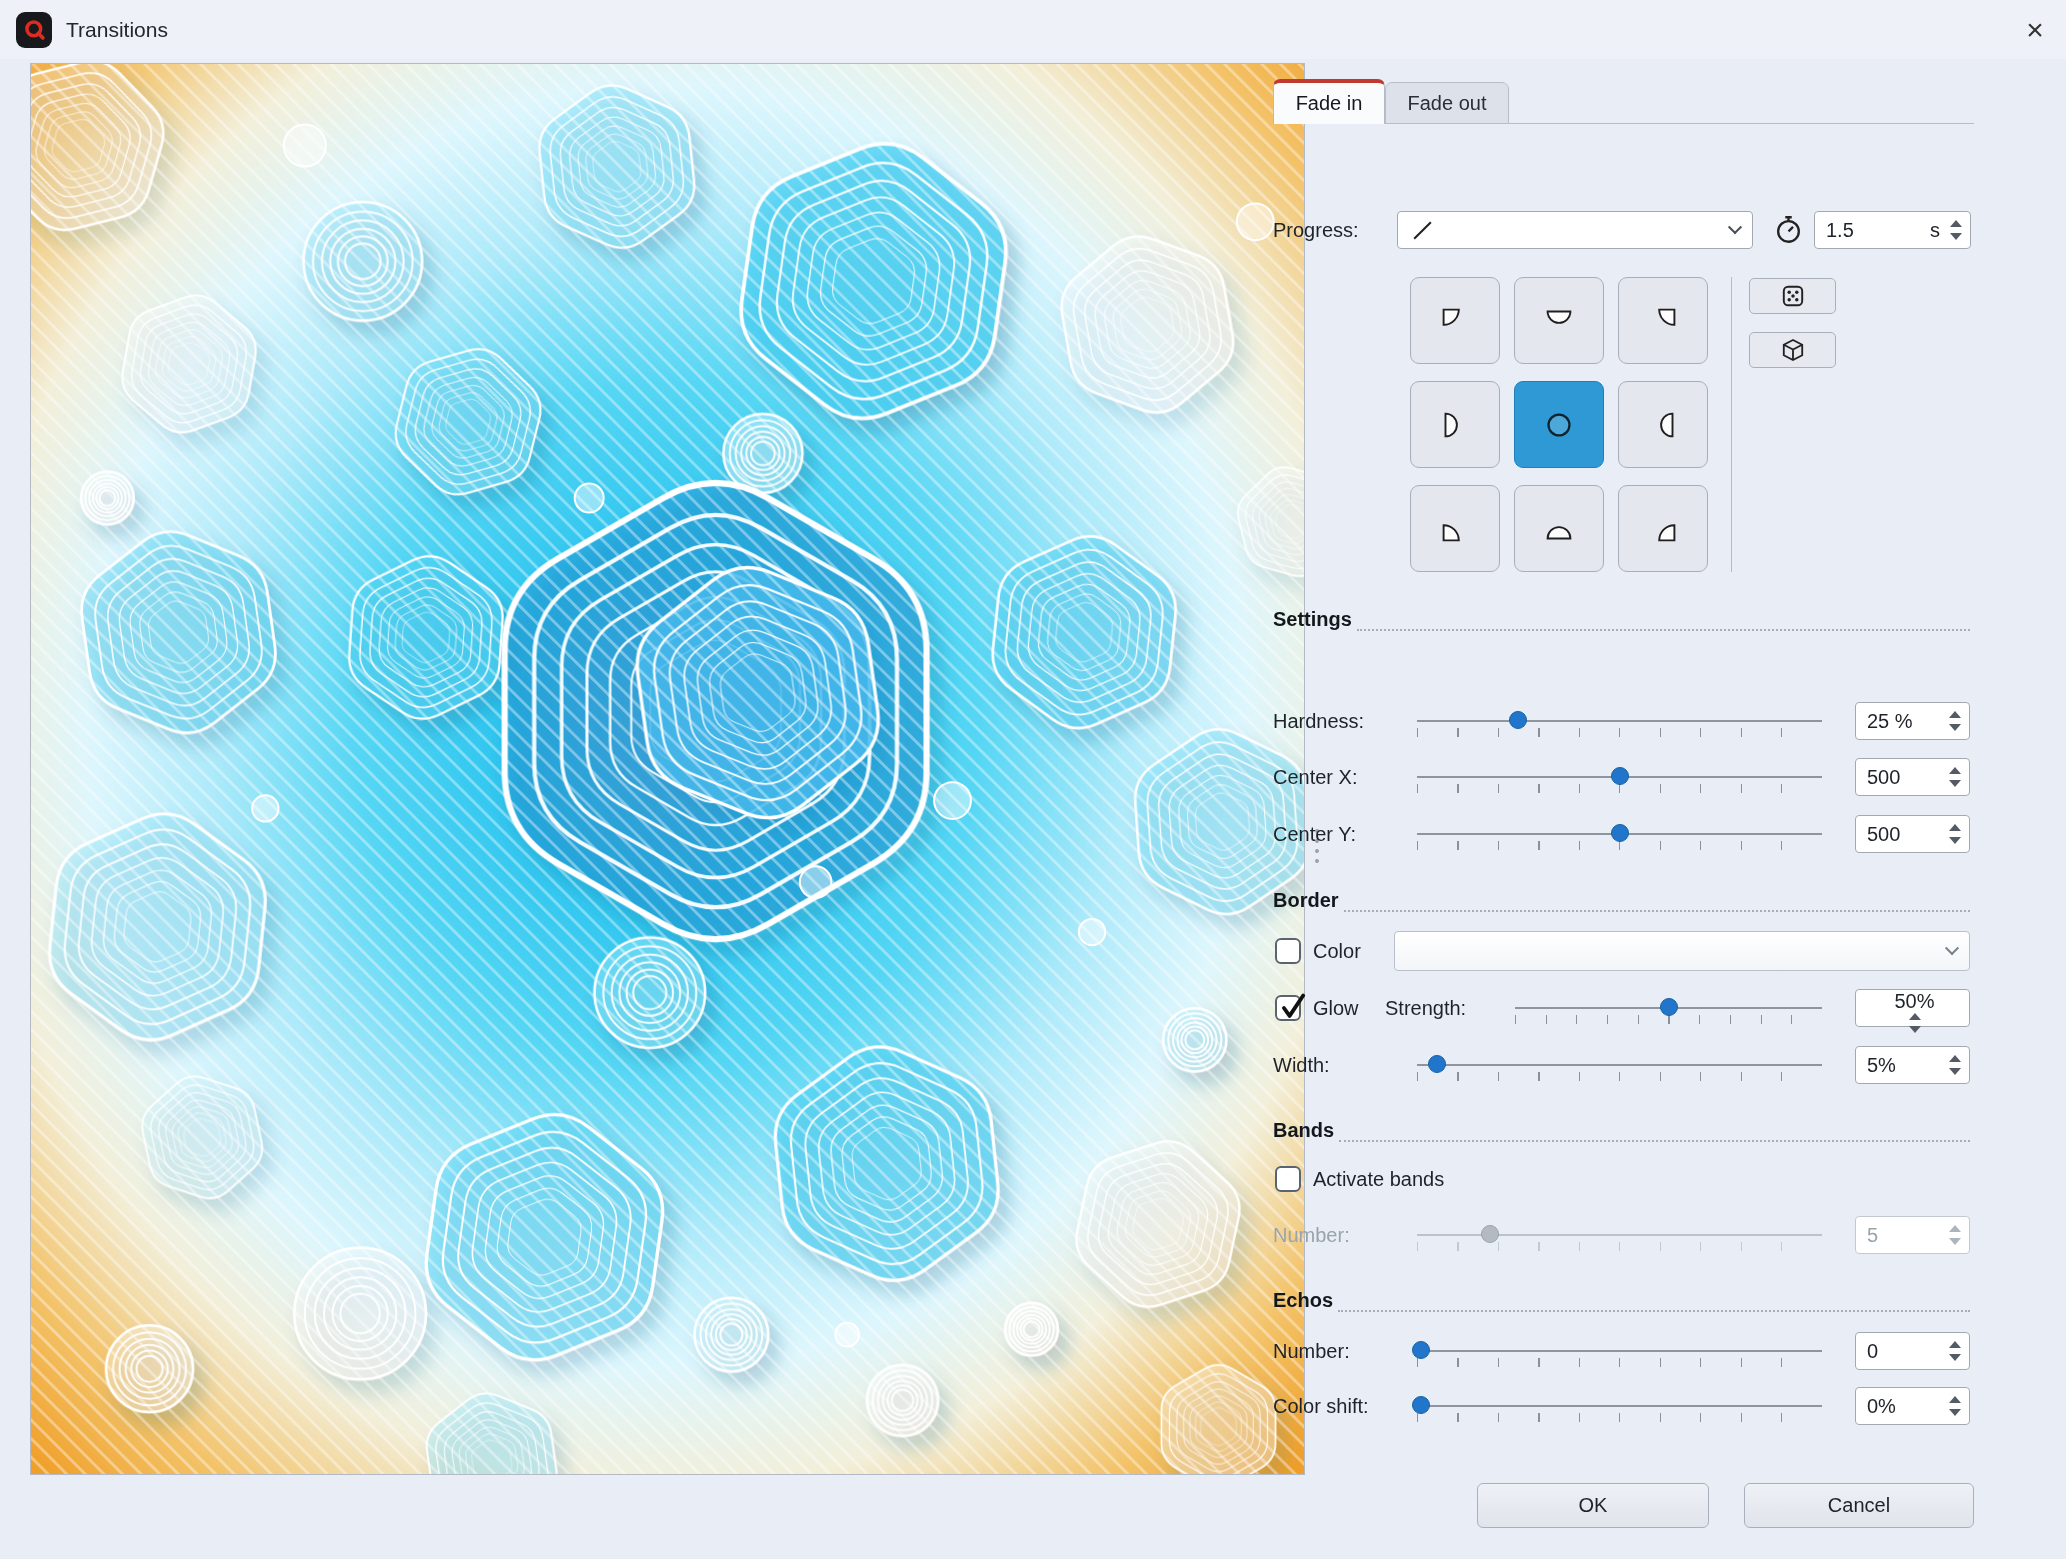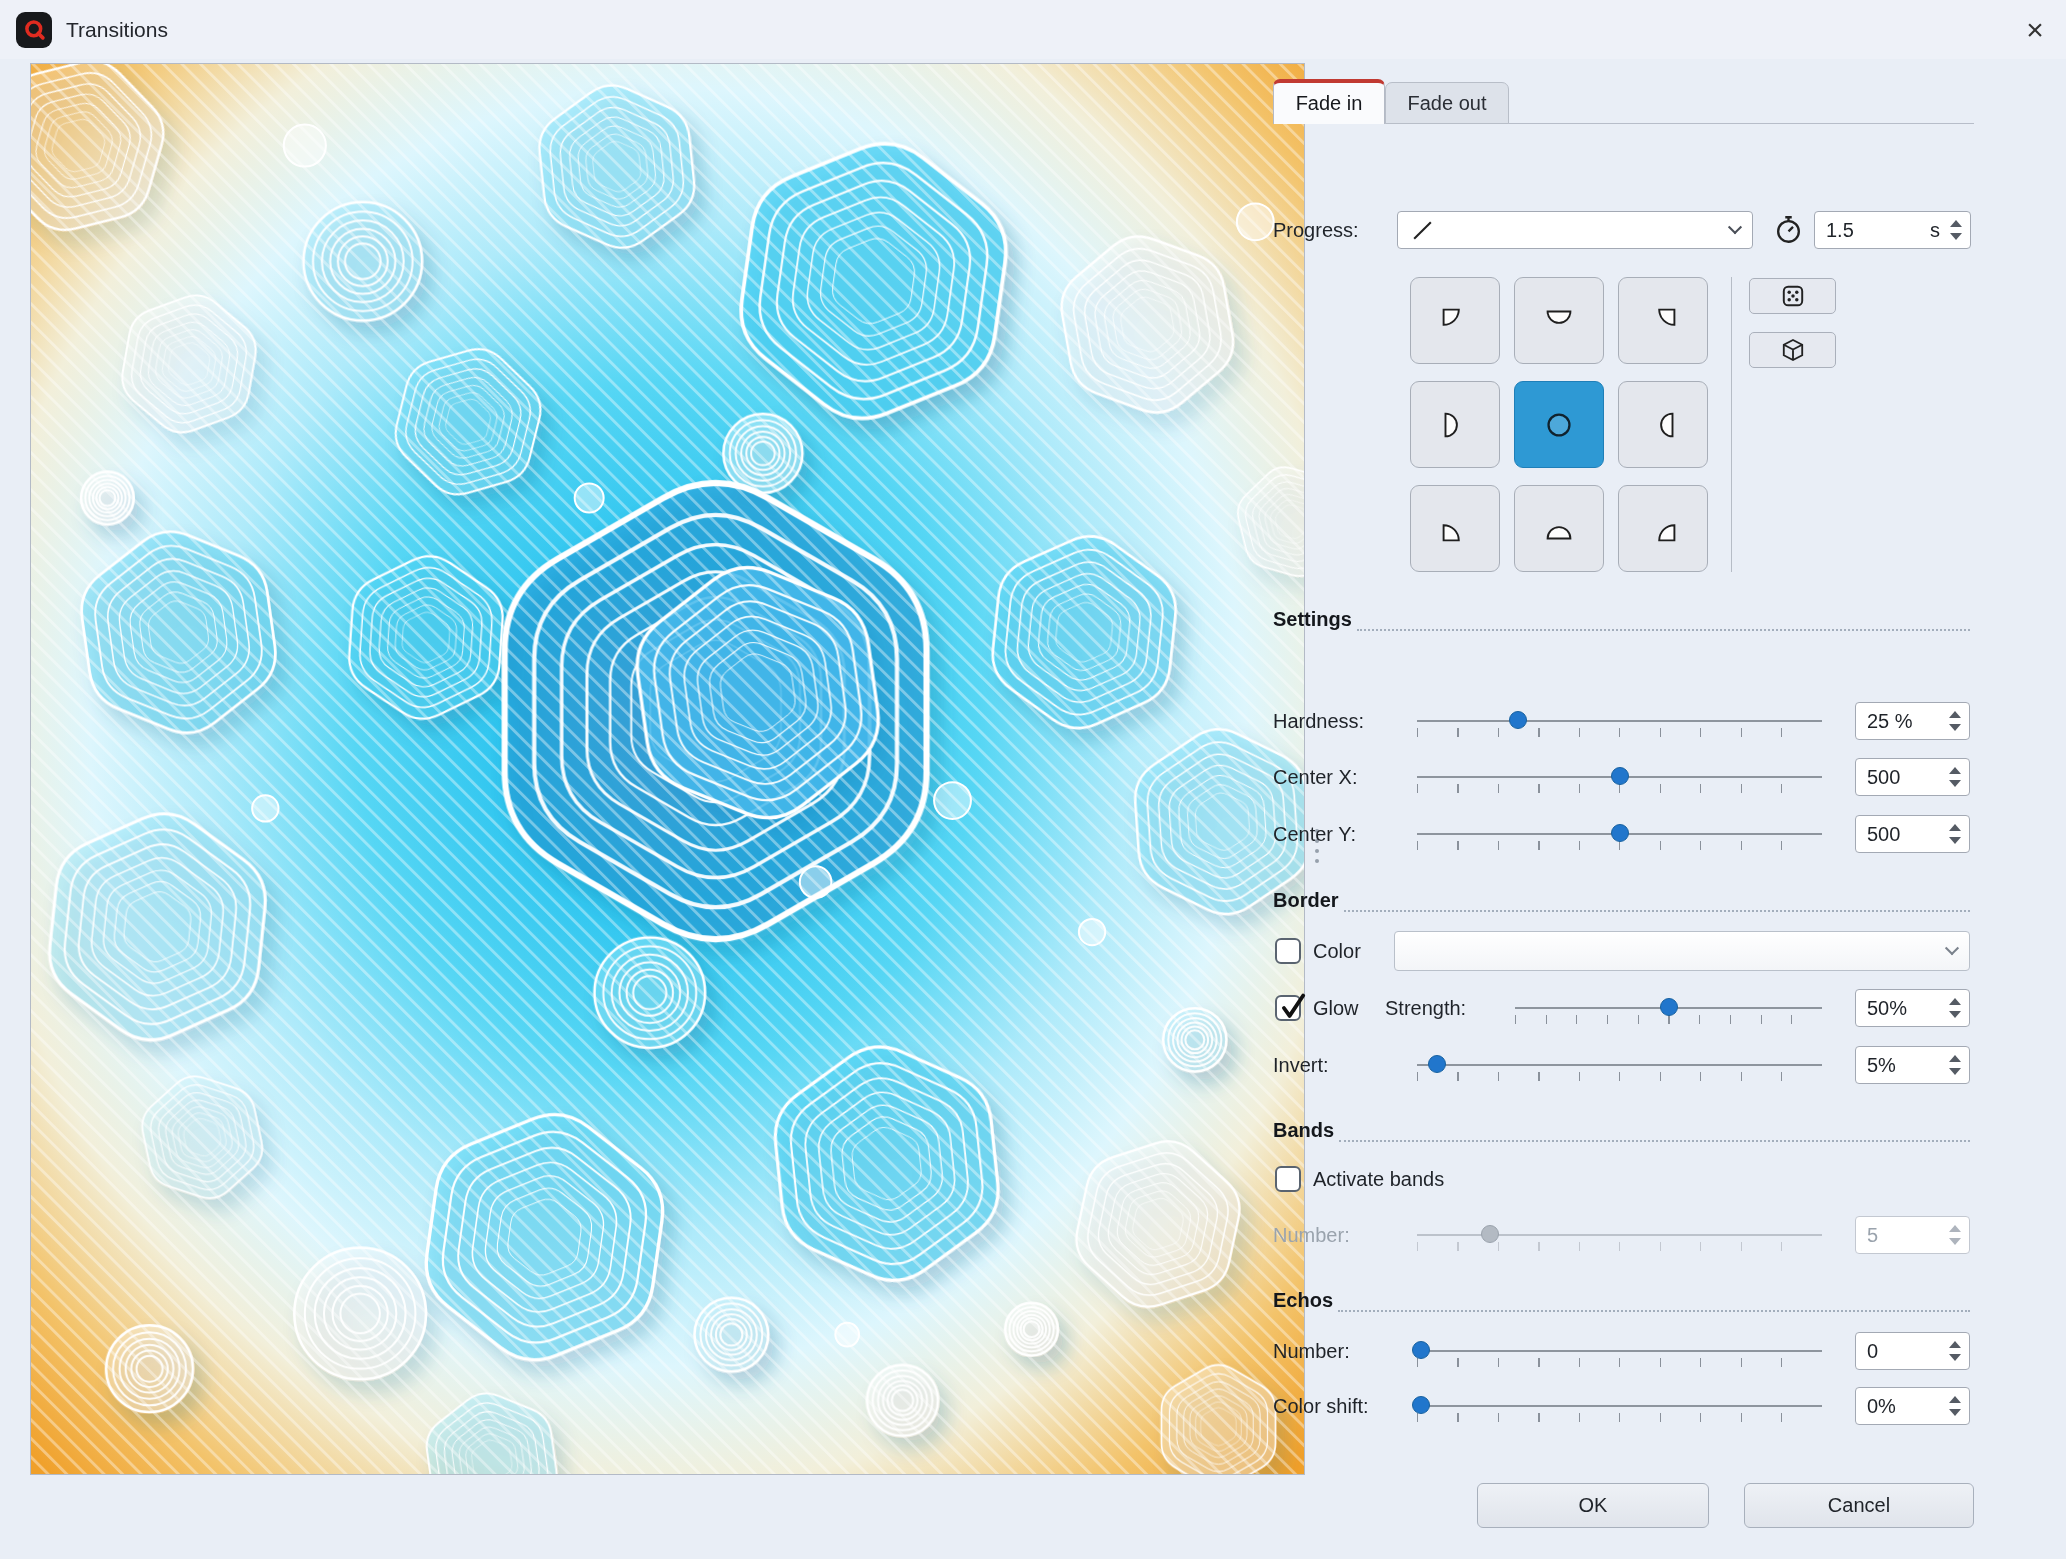--- a/index.html
+++ b/index.html
@@ -368,31 +368,31 @@
               <path d="M5 15 l5 7 L22 4" fill="none" stroke="#111" stroke-width="3.4" stroke-linecap="round" stroke-linejoin="round"></path>
             </svg>
         </div>
         <span class="lbl" style="position:absolute;left:40px;line-height:40px;">Glow</span>
         <span class="lbl" style="position:absolute;left:112px;line-height:40px;">Strength:</span>
         <div class="slider" style="left:242px;width:307px;">
           <div class="track"></div>
             <div class="ticks"></div>
           <div class="thumb" style="left: calc(50% - 9px);"></div>
         </div>
-        <div class="spin" style="left:582px;width:115px;top:1px;">
+        <div class="spin" style="left:582px;width:115px;top:1px;flex-direction:column;">
           <span class="val">50%</span>
           <span class="arrows">
               <i class="up"></i>
               <i class="dn"></i>
             </span>
         </div>
       </div>
 
       <div class="row" style="top:986px;height:40px;">
-        <span class="lbl" style="position:absolute;left:0;line-height:40px;">Invert:</span>
+        <span class="lbl" style="position:absolute;left:0;line-height:40px;">Width:</span>
         <div class="slider" style="left:144px;width:405px;">
           <div class="track"></div>
             <div class="ticks"></div>
           <div class="thumb" style="left: calc(5% - 9px);"></div>
         </div>
         <div class="spin" style="left:582px;width:115px;top:1px;">
           <span class="val">5%</span>
           <span class="arrows">
               <i class="up"></i>
               <i class="dn"></i>

